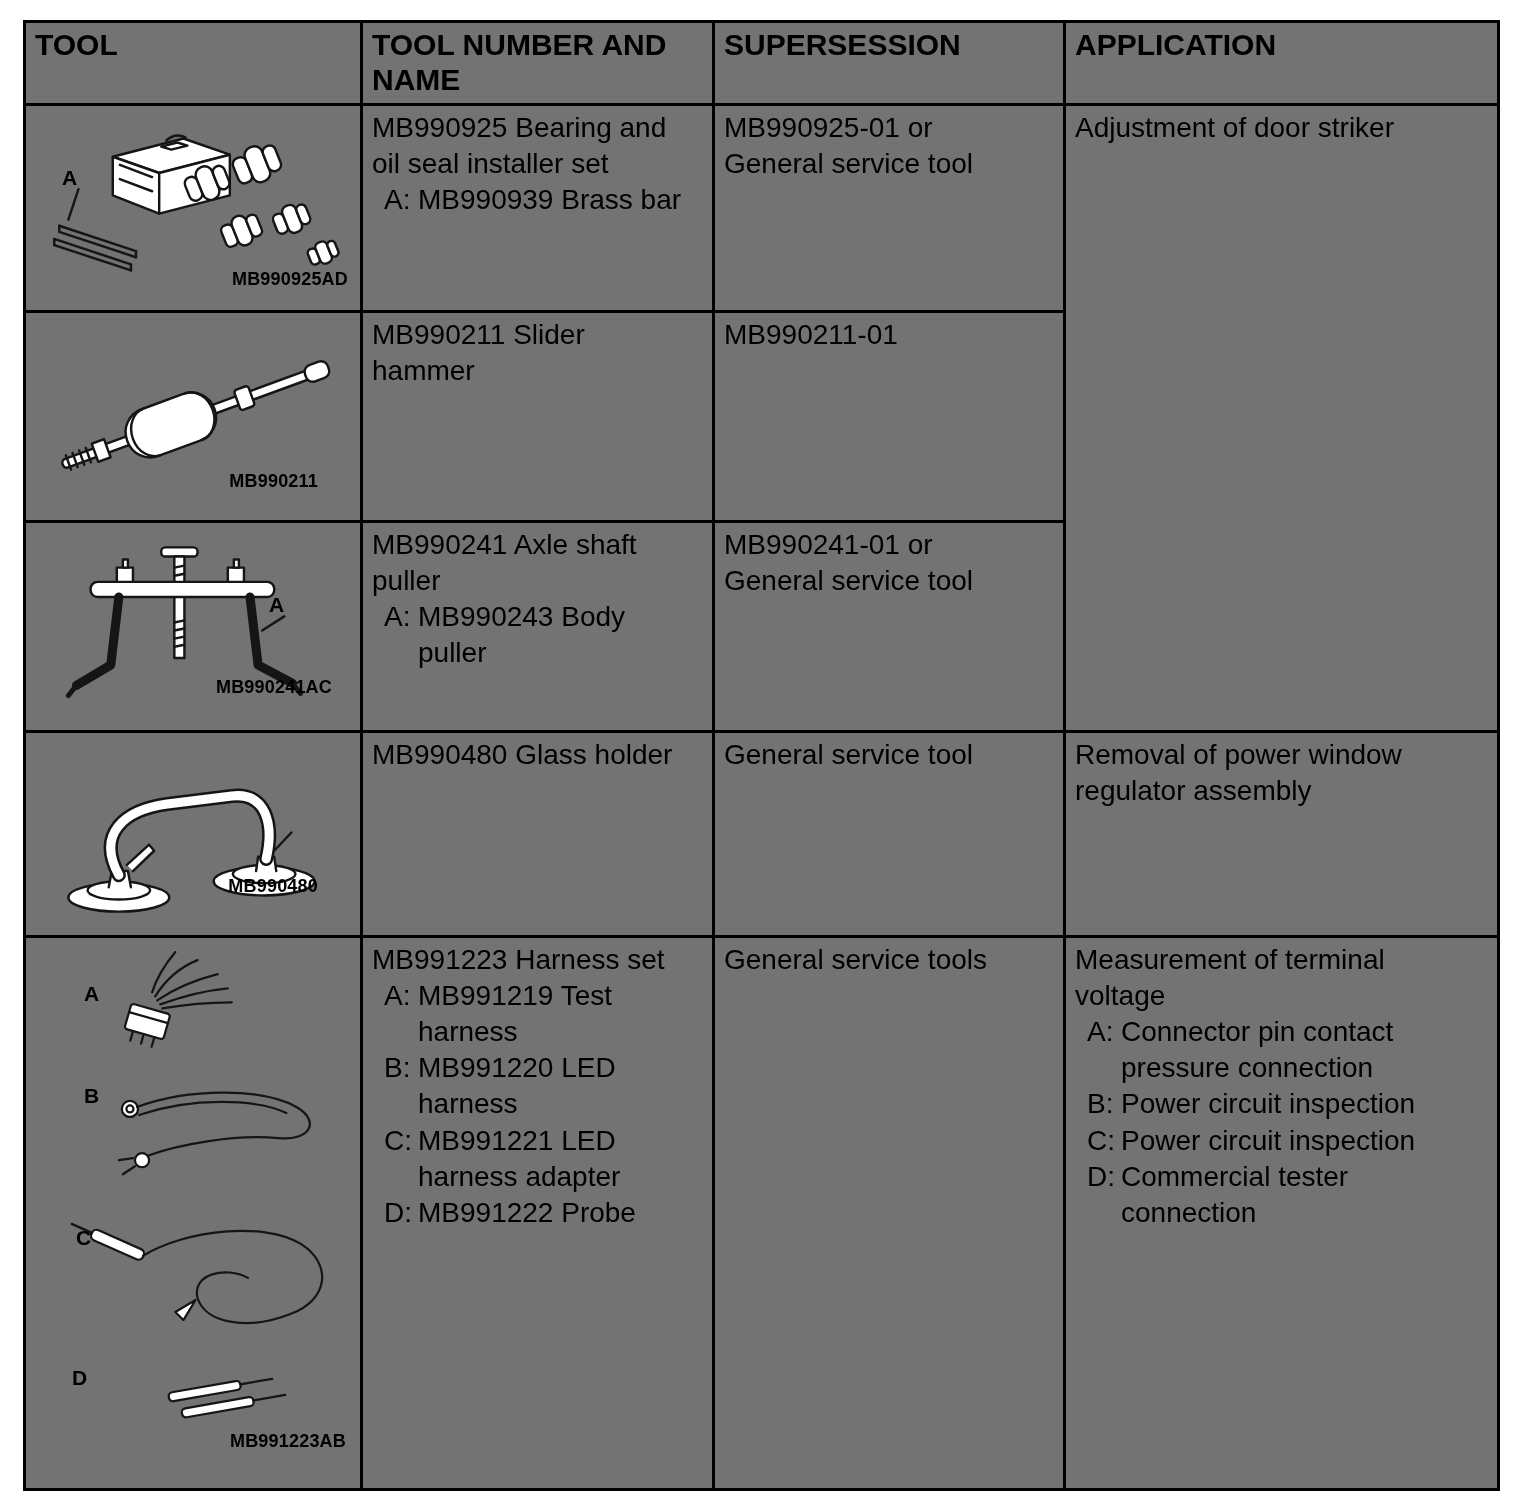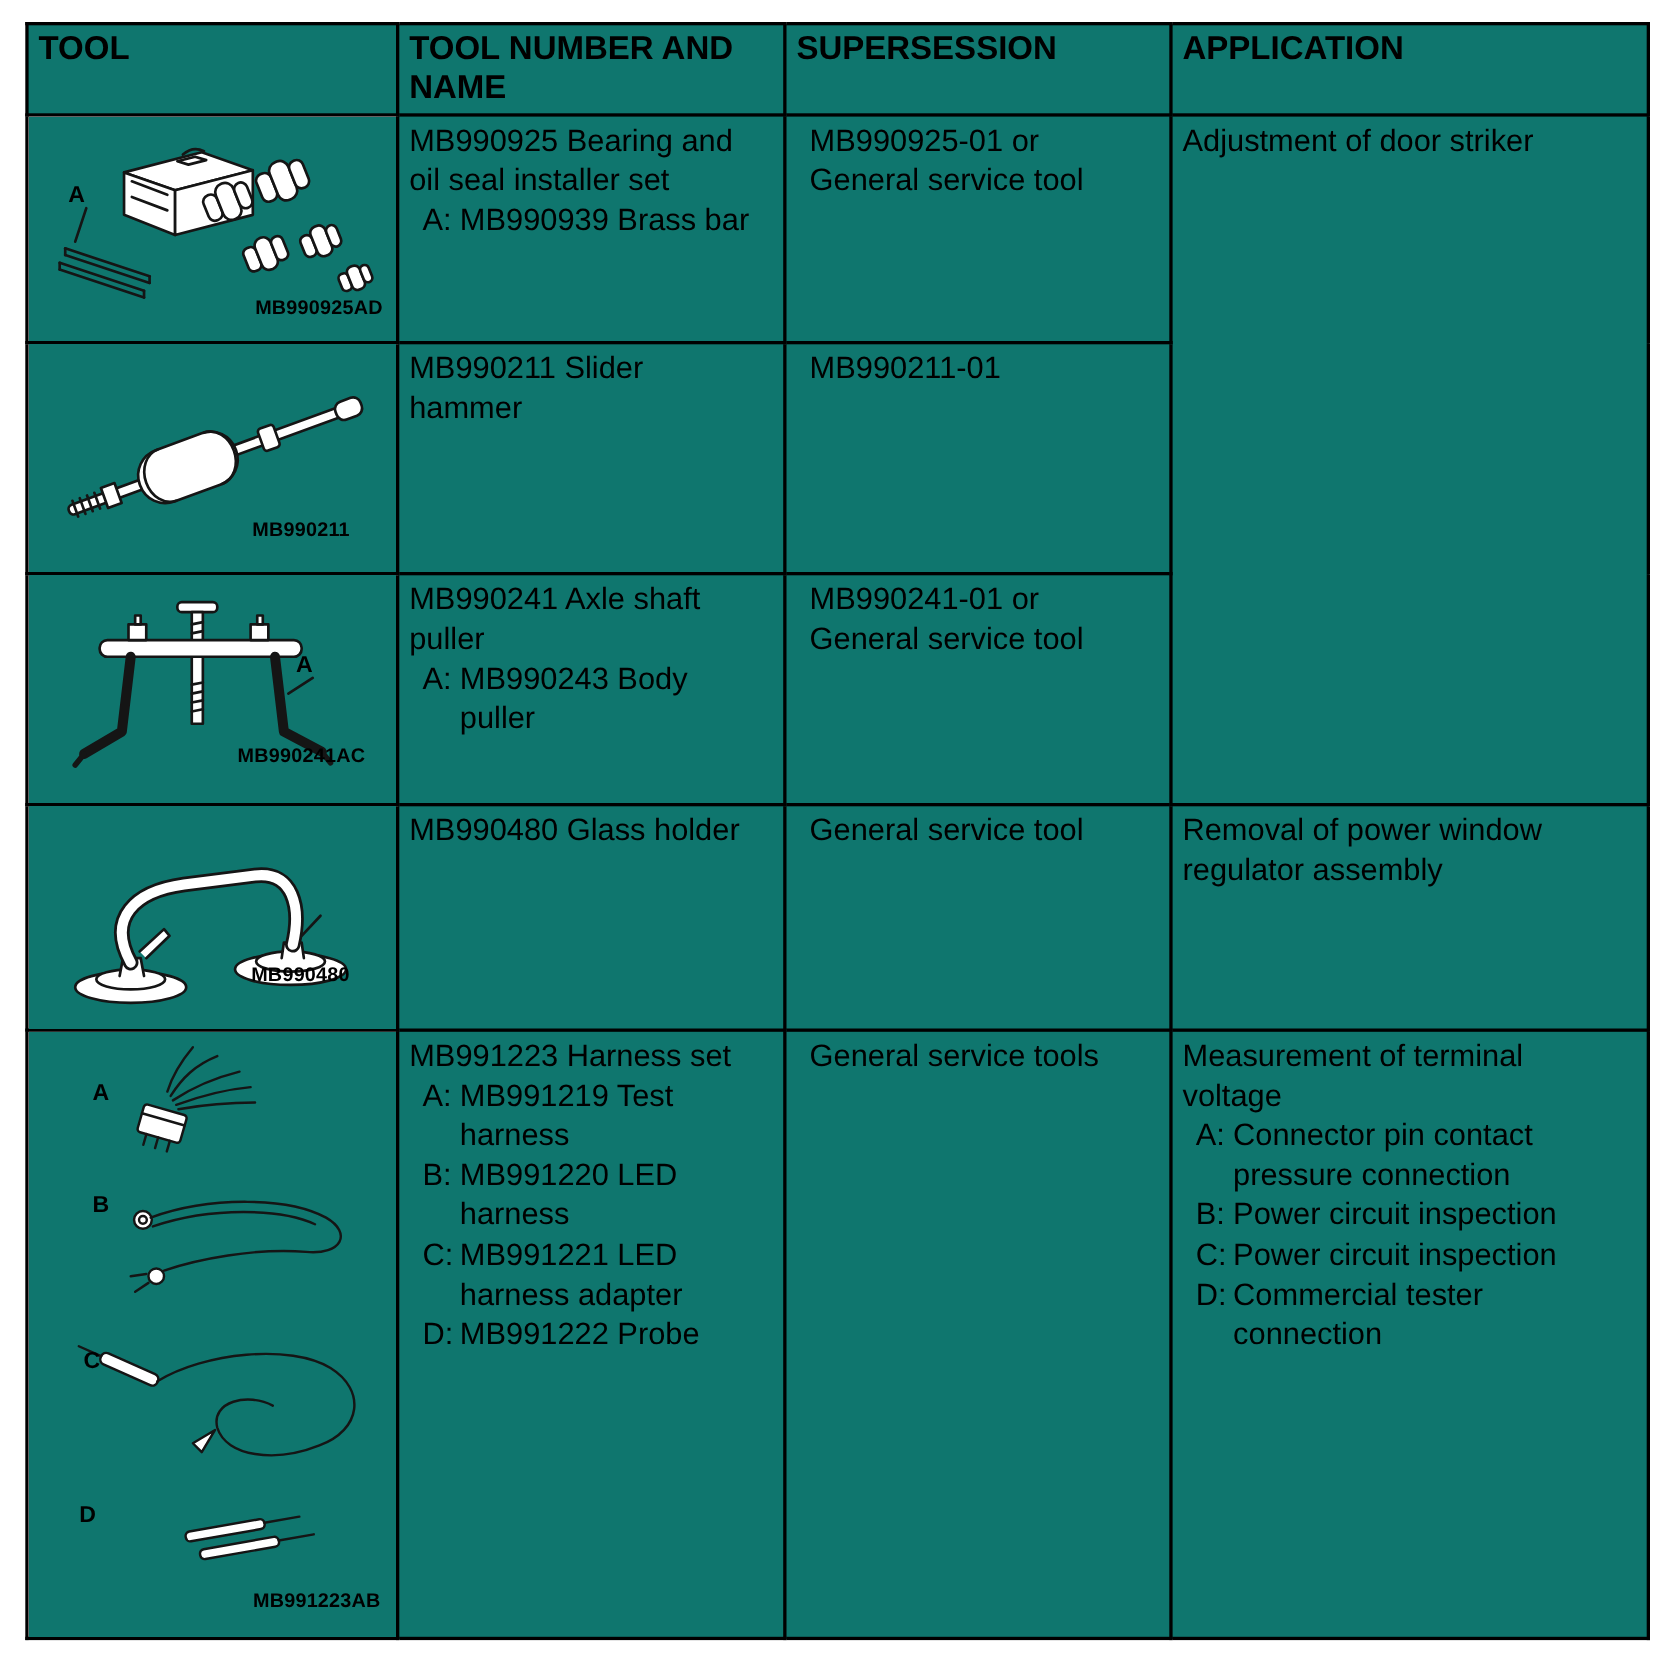--- a/index.html
+++ b/index.html
@@ -12,29 +12,29 @@
   table.tools {
     border-collapse: collapse;
     table-layout: fixed;
     margin: 20px 0 0 23px;
     width: 1474px;
     background: #ffffff;
   }
   .tools th, .tools td {
     border: 3px solid #000000;
     vertical-align: top;
-    background: #0f766e;
+    background: #737373;
   }
   .tools th {
     font-size: 30px; font-weight: bold; text-align: left;
     padding: 4px 8px 4px 9px; line-height: 1.18;
   }
   td.txt { font-size: 28px; line-height: 1.29; padding: 4px 19px 4px 9px; }
   td.app { padding-right: 22px; margin-top: 44px; }
-  .line { min-height: 36px; margin-left: 12px; }
+  .line { min-height: 36px; }
   .sub { display: flex; padding-left: 12px; }
   .sub .ltr { flex: 0 0 34px; }
   .sub .stx { flex: 1 1 auto; }
   td.toolcell { position: relative; padding: 0; overflow: hidden; }
   .art { position: absolute; left: 0; top: 0; width: 100%; height: 100%; display: block; }
   .code {
     position: absolute; font-size: 18px; font-weight: bold; letter-spacing: 0.2px;
     white-space: nowrap;
   }
   .callout { position: absolute; font-size: 21px; font-weight: bold; }
@@ -261,21 +261,21 @@
               <line x1="214" y1="448" x2="246" y2="448"></line>
               <rect x="152" y="462" width="72" height="9" rx="4" fill="#ffffff"></rect>
               <line x1="224" y1="466" x2="256" y2="466"></line>
             </g>
           </g>
         </svg>
         <span class="callout" style="left:58px; top:44px;">A</span>
         <span class="callout" style="left:58px; top:146px;">B</span>
         <span class="callout" style="left:50px; top:288px;">C</span>
         <span class="callout" style="left:46px; top:428px;">D</span>
-        <span class="code" style="right:14px; bottom:22px;">MB991223AB</span>
+        <span class="code" style="right:14px; bottom:36px;">MB991223AB</span>
       </td>
       <td class="txt">
         <div>MB991223 Harness set</div>
         <div class="sub">
           <span class="ltr">A:</span>
           <span class="stx">MB991219 Test harness</span>
         </div>
         <div class="sub">
           <span class="ltr">B:</span>
           <span class="stx">MB991220 LED harness</span>

